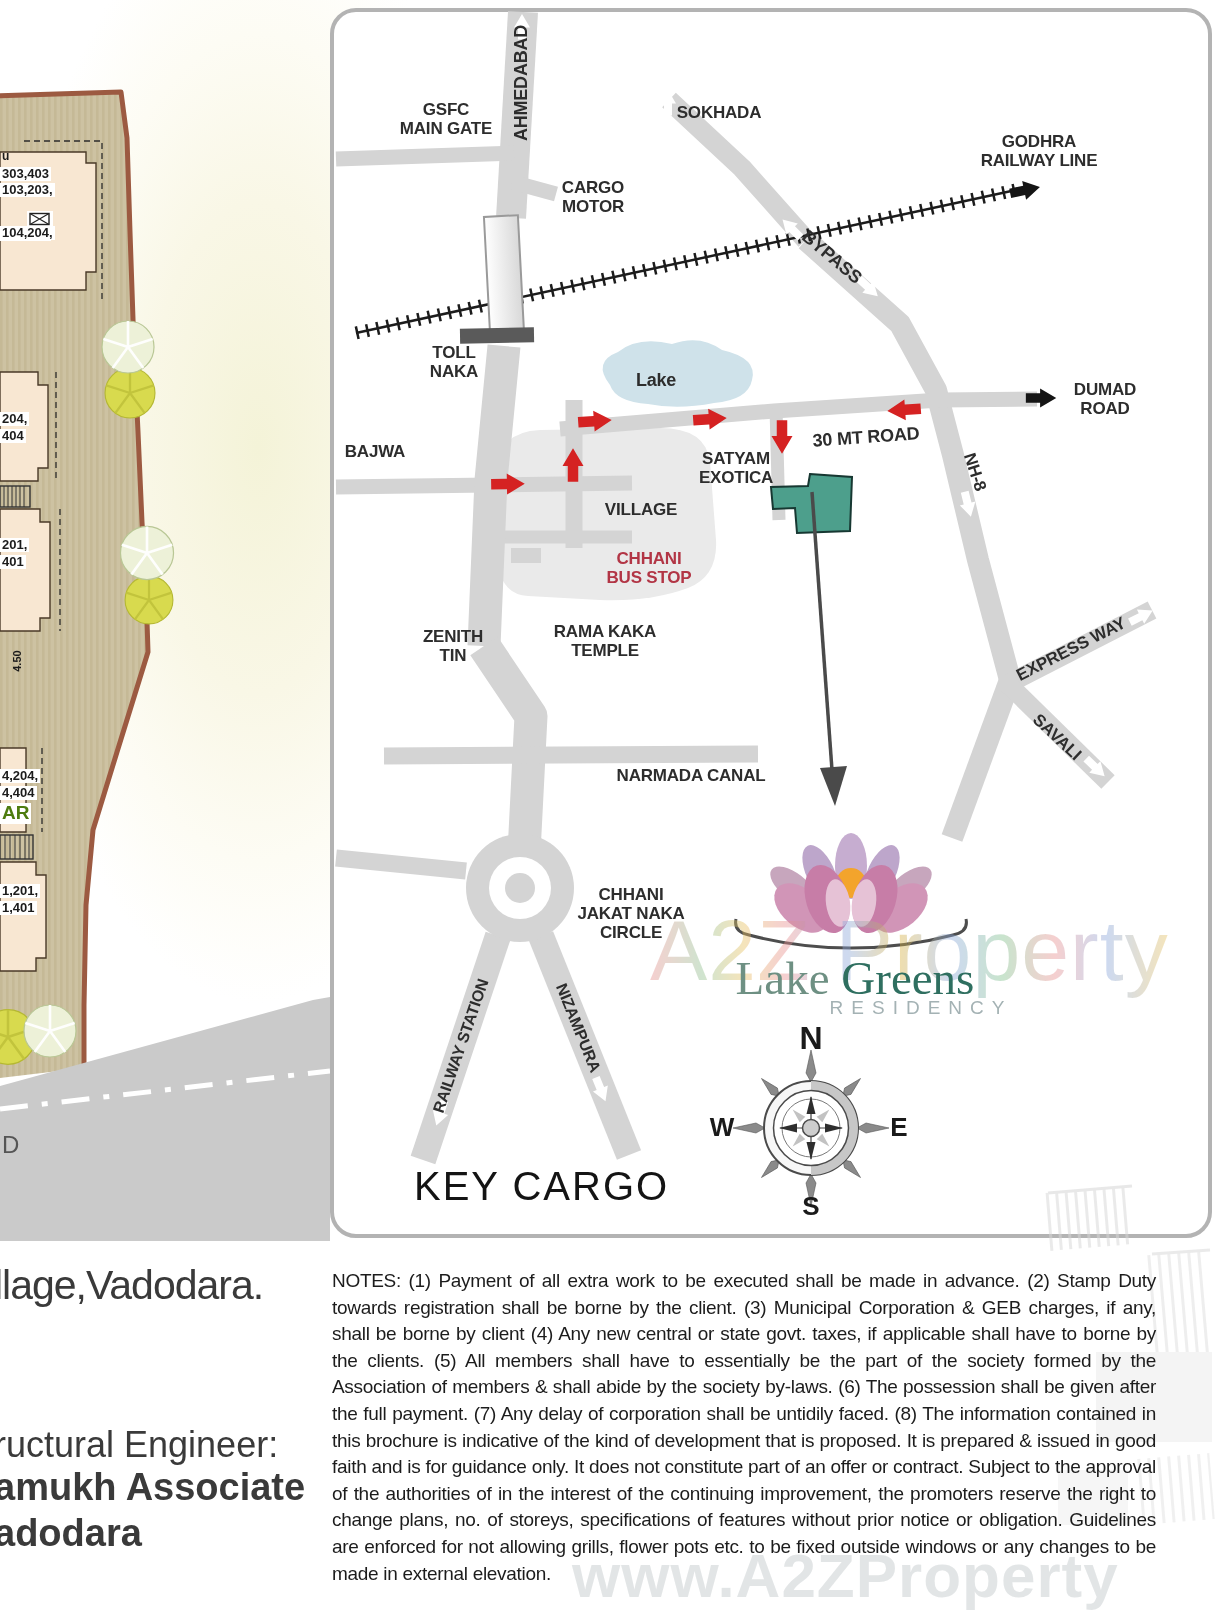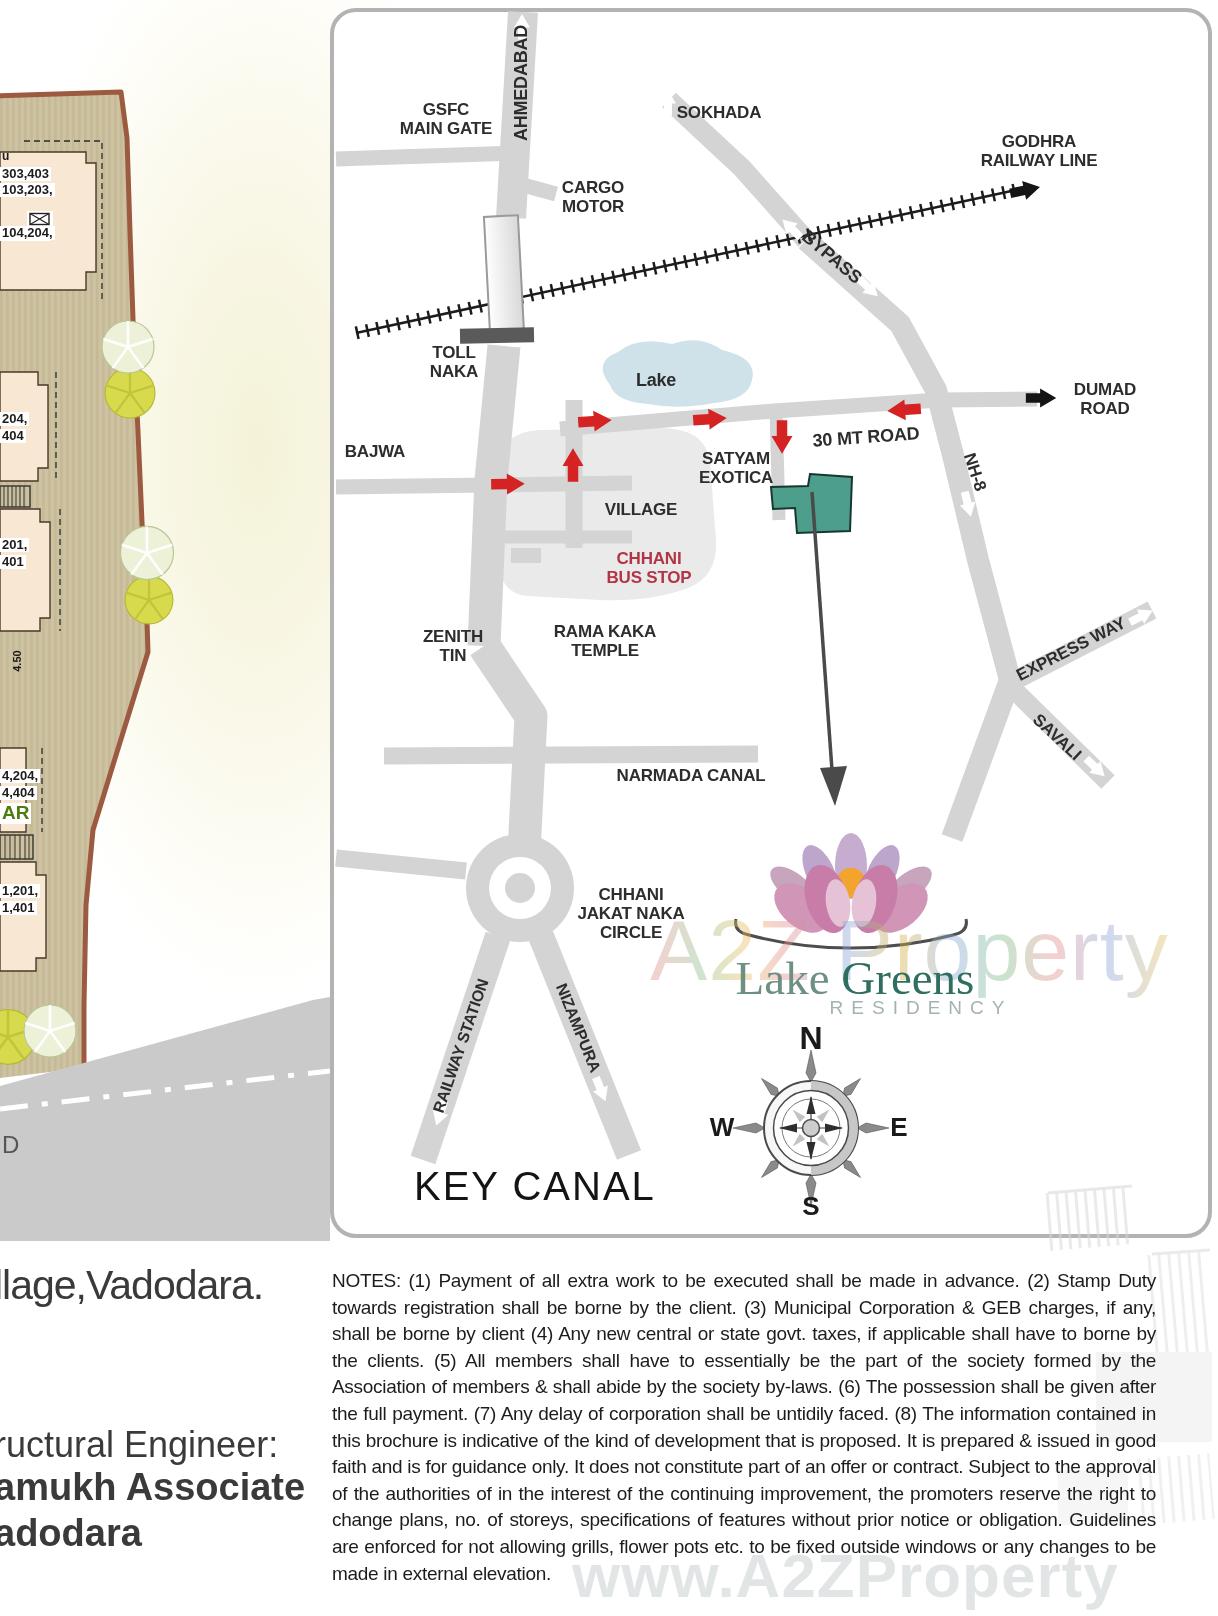--- a/index.html
+++ b/index.html
@@ -280,21 +280,21 @@
 JAKAT NAKA
 CIRCLE</div>
 <div class="ml" style="left:461px;top:1046px;transform:translate(-50%,-50%) rotate(-71deg);font-size:16px">RAILWAY STATION</div>
 <div class="ml" style="left:578px;top:1028px;transform:translate(-50%,-50%) rotate(68deg);font-size:16px">NIZAMPURA</div>
 
 <div class="compass-lbl" style="left:811px;top:1038px;font-size:32px">N</div>
 <div class="compass-lbl" style="left:722px;top:1127px;font-size:26px">W</div>
 <div class="compass-lbl" style="left:899px;top:1127px;font-size:26px">E</div>
 <div class="compass-lbl" style="left:811px;top:1206px;font-size:26px">S</div>
 
-<div id="keyplan-title">KEY CANAL</div>
+<div id="keyplan-title">KEY CARGO</div>
 
 <div class="sl nobg" style="left:0;top:150px;font-size:12px">u</div>
 <div class="sl" style="left:0;top:167px">303,403</div>
 <div class="sl" style="left:0;top:183px">103,203,</div>
 <div class="sl" style="left:0;top:227px">304,404</div>
 <div class="sl" style="left:0;top:226px">104,204,</div>
 <div class="sl" style="left:0;top:412px">204,</div>
 <div class="sl" style="left:0;top:429px">404</div>
 <div class="sl" style="left:0;top:538px">201,</div>
 <div class="sl" style="left:0;top:555px">401</div>

